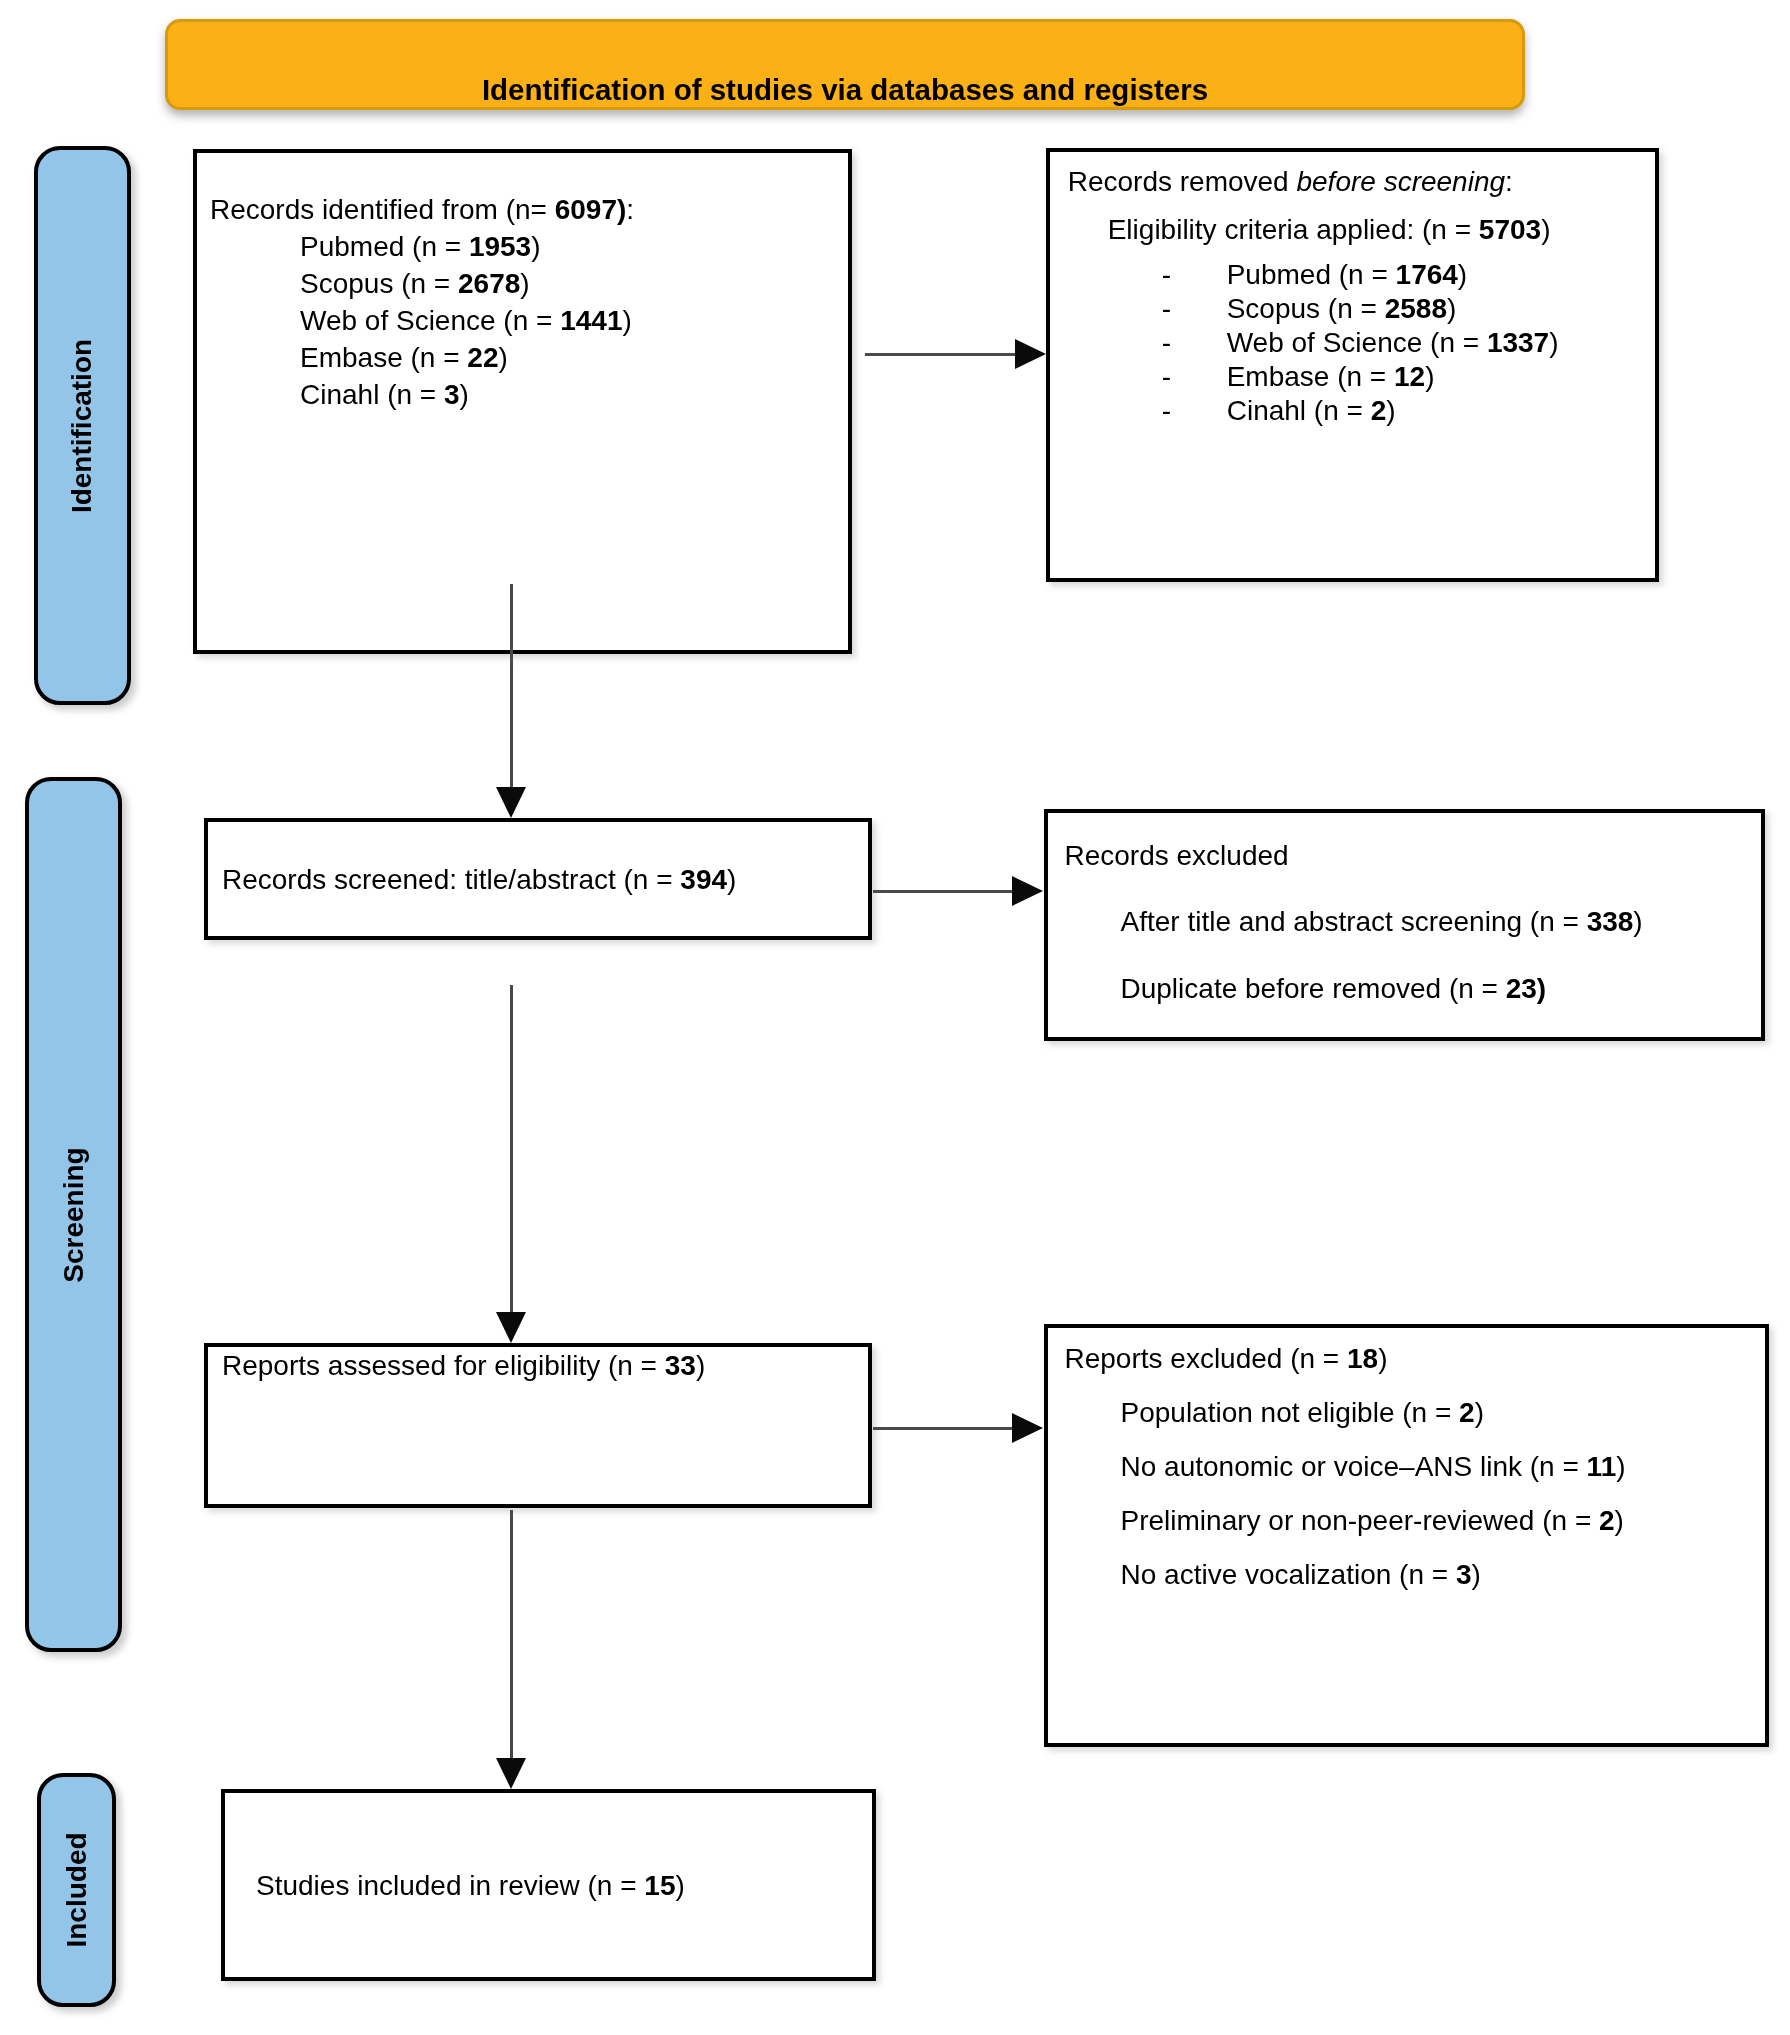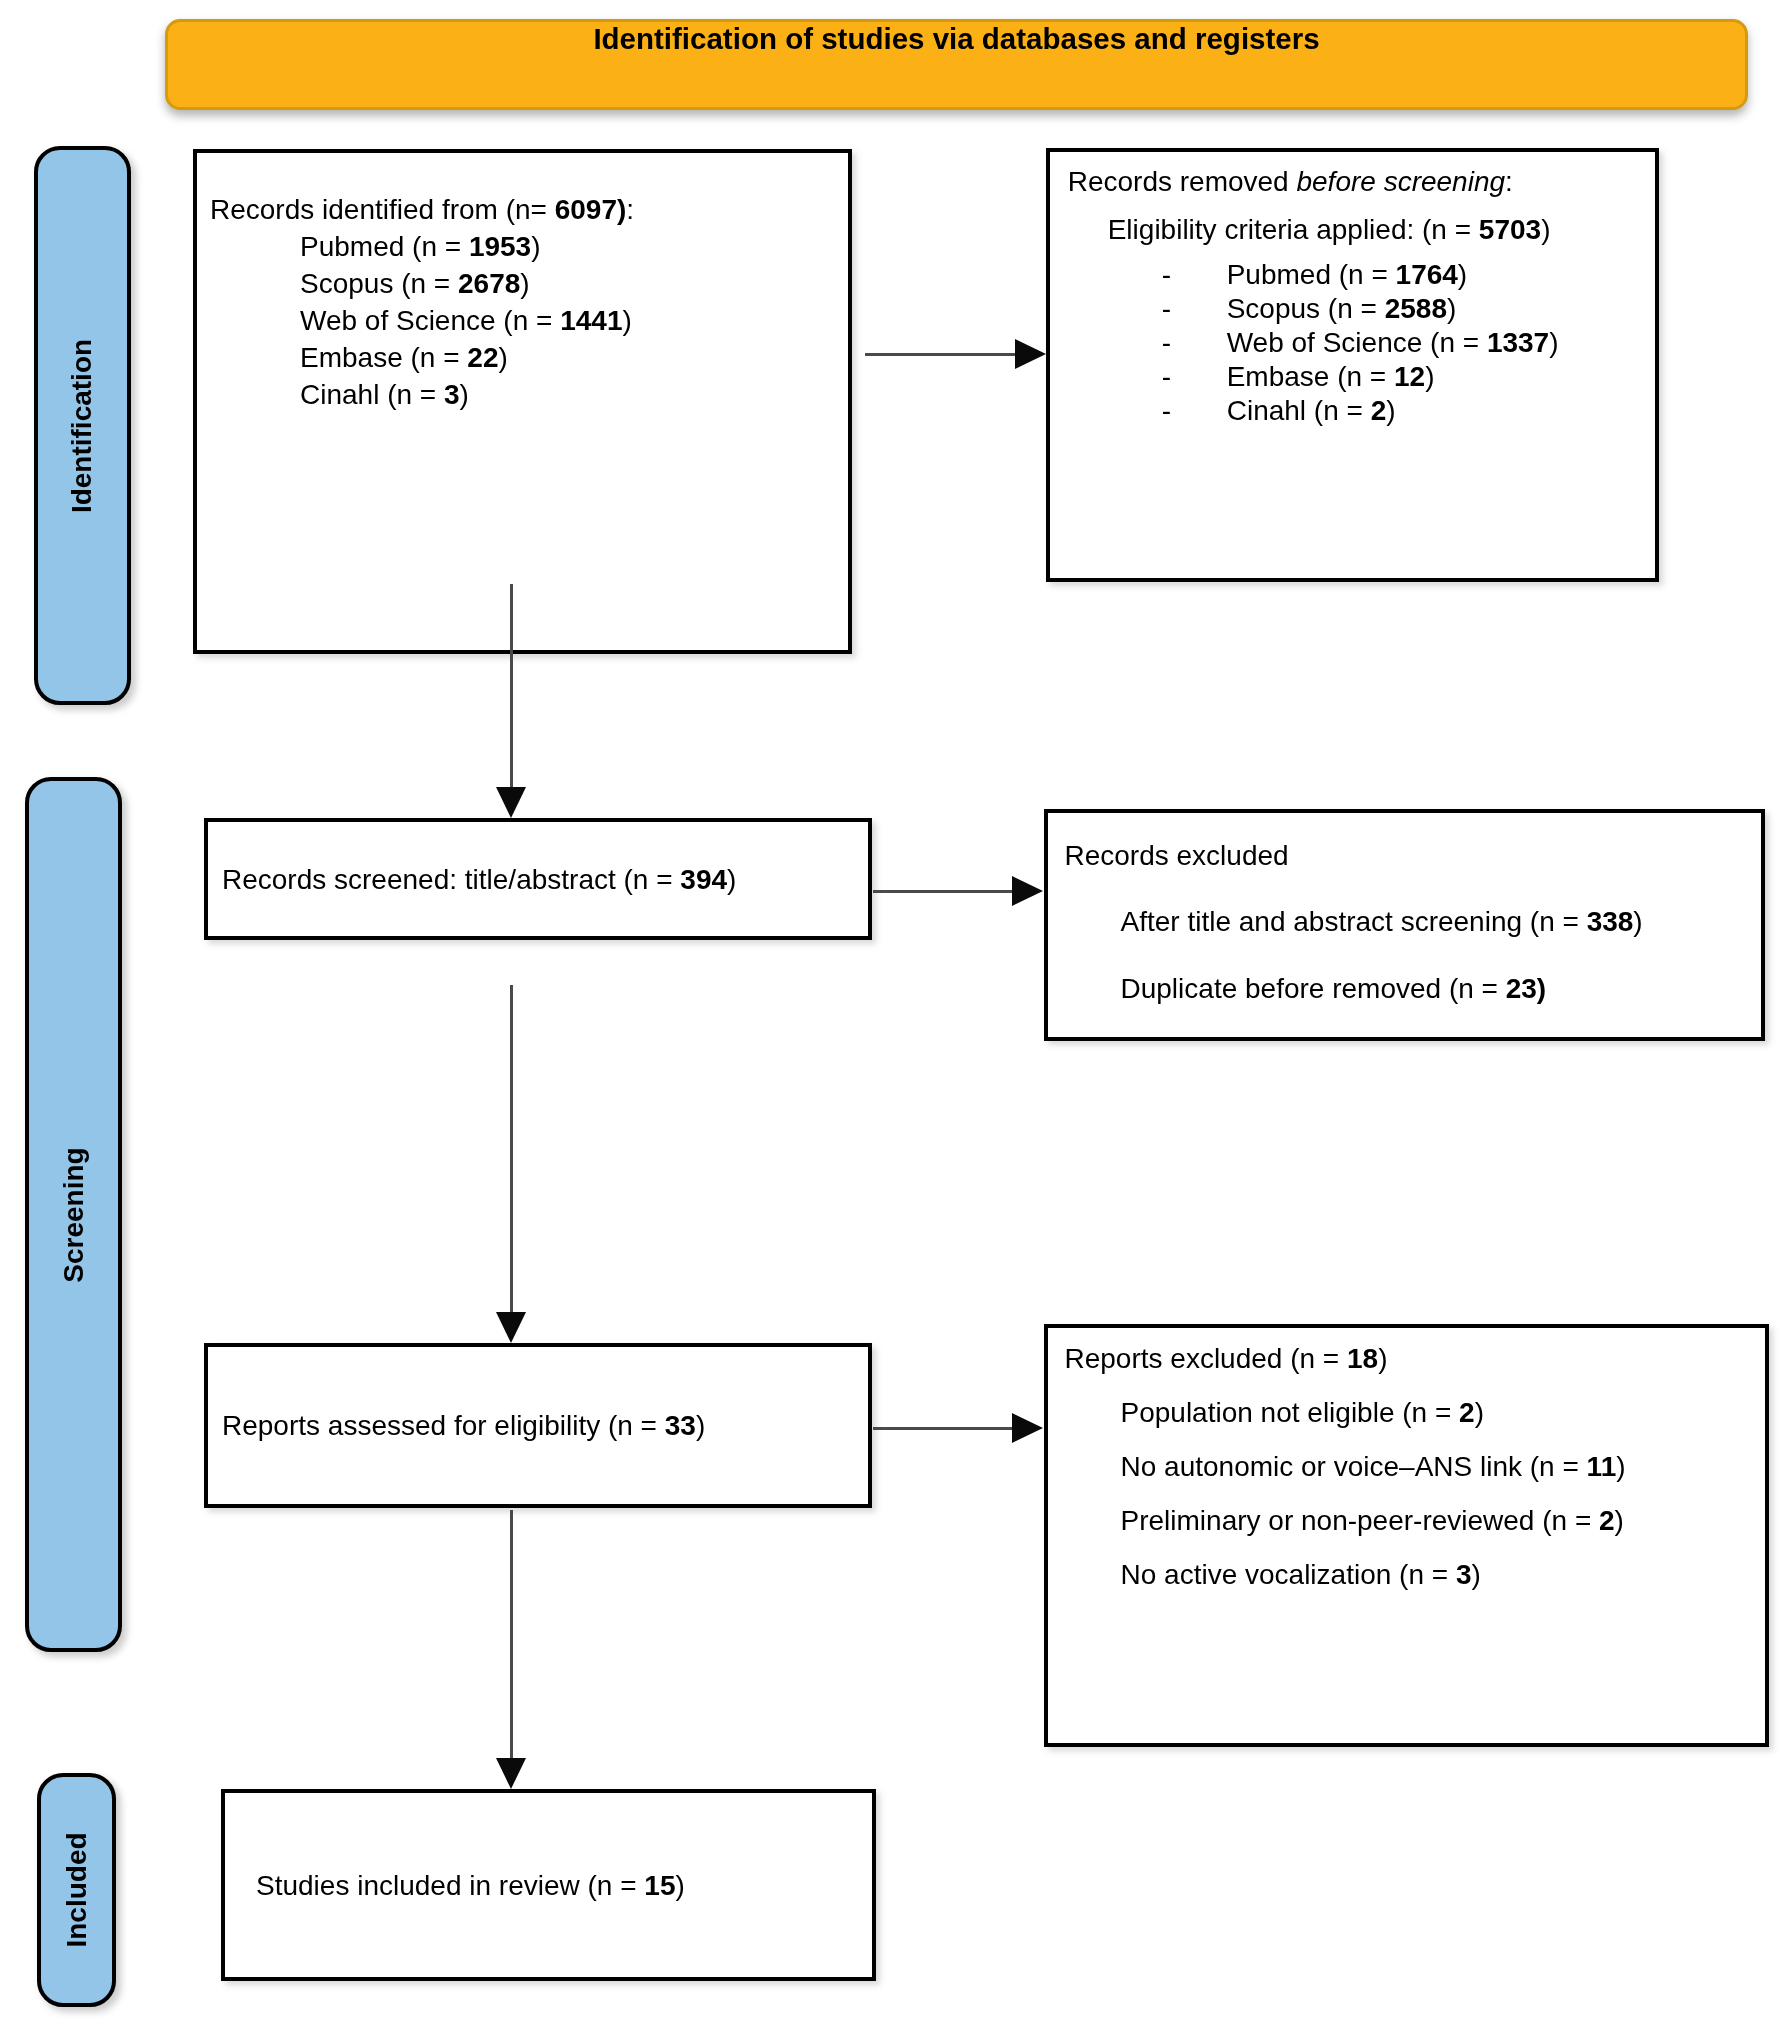--- a/index.html
+++ b/index.html
@@ -9,26 +9,26 @@
     height: 2035px;
     background: #ffffff;
     font-family: "Liberation Sans", "DejaVu Sans", sans-serif;
     color: #000;
   }
 
   
   .banner {
     position: absolute;
     left: 165px; top: 19px;
-    width: 1583px; height: 91px;
+    width: 1360px; height: 91px;
     background: #FBB116;
     border: 3.5px solid #D69A0D;
     border-radius: 15.3px;
     box-sizing: border-box;
-    display: flex; align-items: flex-start; justify-content: center;
+    display: flex; align-items: flex-end; justify-content: center;
     box-shadow: 0 5.9px 9.4px rgba(90,90,90,0.45);
   }
   .banner-label { font-size: 29.5px; font-weight: bold; }
 
   
   .stage {
     position: absolute;
     background: #92C5E8;
     border: 4.1px solid #000;
     border-radius: 26px;
@@ -53,21 +53,21 @@
     border: 4.1px solid #000;
     box-sizing: border-box;
     font-size: 28px;
     line-height: 37px;
     box-shadow: 3.5px 3.5px 5.9px rgba(150,150,150,0.35);
   }
   #box-identified { left: 193px; top: 149px; width: 659px; height: 505px; padding: 38px 10.6px 0 13px; }
   #rbox-removed   { left: 1046px; top: 148px; width: 613px; height: 434px; padding: 11.2px 10.6px 0 17.7px; }
   #box-screened   { left: 204px; top: 818px; width: 668px; height: 122px; display: flex; align-items: center; padding-left: 14px; }
   #rbox-excluded-records { left: 1044px; top: 809px; width: 721px; height: 232px; padding: 23.6px 10.6px 0 16.5px; }
-  #box-assessed   { left: 204px; top: 1343px; width: 668px; height: 165px; display: flex; align-items: center; padding-left: 14px; }
+  #box-assessed   { left: 204px; top: 1343px; width: 668px; height: 165px; display: flex; padding-left: 14px; }
   #rbox-excluded-reports { left: 1044px; top: 1324px; width: 725px; height: 423px; padding: 11.8px 10.6px 0 16.5px; }
   #box-included   { left: 221px; top: 1789px; width: 655px; height: 192px; display: flex; align-items: center; padding-left: 31px; }
 
   .indent1 { margin-left: 90px; }           
   .r1-line2 { margin-left: 40px; margin-top: 10.6px; }
   .bullet-list { margin-top: 10.6px; line-height: 34px; }
   .bullet-row { display: flex; margin-left: 94px; }
   .bullet-dash { width: 65px; flex: 0 0 65px; }
   .sub95 { margin-left: 56px; }
   .mt50 { margin-top: 29.5px; }

